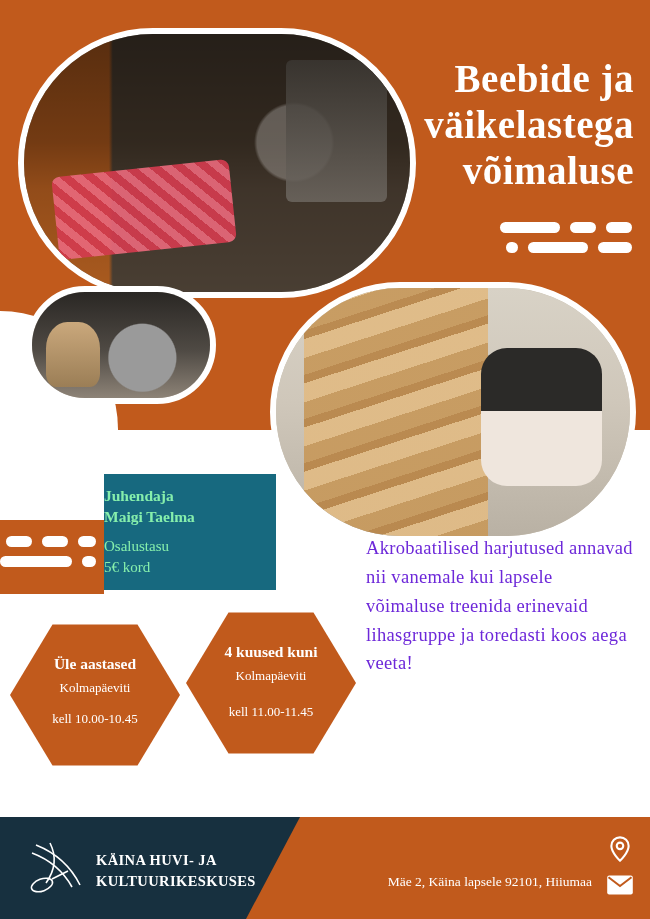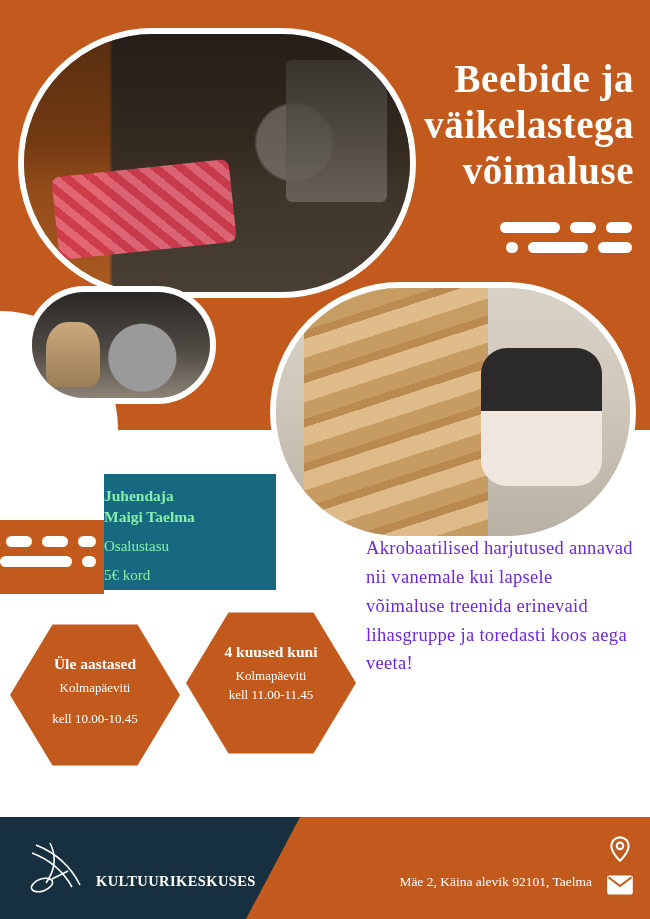--- a/index.html
+++ b/index.html
@@ -286,56 +286,57 @@
     <div class="dash-row">
       <div class="dash" style="width:72px"></div>
       <div class="dash" style="width:14px"></div>
     </div>
   </div>
 
   <div class="teal-box">
     <div class="lead">Juhendaja</div>
     <div class="lead">Maigi Taelma</div>
     <div class="sub">Osalustasu</div>
-    <div class="sub" style="margin-top:8px">5€ kord</div>
+    <div class="sub" style="margin-top:0">5€ kord</div>
   </div>
 
   <div class="hex hex-1">
     <div class="h-title">Üle aastased</div>
     <div class="h-line">Kolmapäeviti</div>
     <div class="h-line" style="margin-top:12px">kell 10.00-10.45</div>
   </div>
 
   <div class="hex hex-2">
     <div class="h-title">4 kuused kuni</div>
     <div class="h-line">Kolmapäeviti</div>
-    <div class="h-line" style="margin-top:0">kell 11.00-11.45</div>
+    <div class="h-line" style="margin-top:17px">kell 11.00-11.45</div>
   </div>
 
   <div class="para">Akrobaatilised harjutused annavad nii vanemale kui lapsele võimaluse treenida erinevaid lihasgruppe ja toredasti koos aega veeta!</div>
 
   <div class="footer-orange"></div>
   <div class="footer-dark"></div>
 
   <svg class="logo-mark" viewBox="0 0 62 58">
     <g fill="none" stroke="#ffffff" stroke-width="1.6">
       <path d="M10 6 C 30 14, 44 26, 54 46"></path>
       <path d="M6 14 C 22 20, 36 30, 46 48"></path>
       <path d="M24 4 C 30 16, 30 30, 20 44"></path>
       <ellipse cx="16" cy="46" rx="11" ry="6" transform="rotate(-20 16 46)"></ellipse>
       <path d="M26 40 L 42 32"></path>
     </g>
   </svg>
 
   <div class="footer-logo-text">
+    <div>KÄINA HUVI- JA</div>
     <div>KULTUURIKESKUSES</div>
   </div>
 
   <div class="footer-contact">
-    <div>Mäe 2, Käina alevik 92101, Taelma</div>
+    <div>Mäe 2, Käina lapsele 92101, Hiiumaa</div>
   </div>
 
   <svg class="pin-icon" viewBox="0 0 24 24">
     <path d="M12 2 C7.9 2 4.6 5.3 4.6 9.4 C4.6 15 12 22 12 22 S19.4 15 19.4 9.4 C19.4 5.3 16.1 2 12 2 Z" fill="none" stroke="#ffffff" stroke-width="1.8"></path>
     <circle cx="12" cy="9.3" r="2.8" fill="none" stroke="#ffffff" stroke-width="1.8"></circle>
   </svg>
 
   <svg class="mail-icon" viewBox="0 0 28 22">
     <rect x="1.2" y="1.6" width="25.6" height="18.8" rx="2" fill="#ffffff"></rect>
     <path d="M2.5 3.2 L14 12 L25.5 3.2" fill="none" stroke="#c15a1c" stroke-width="2"></path>

